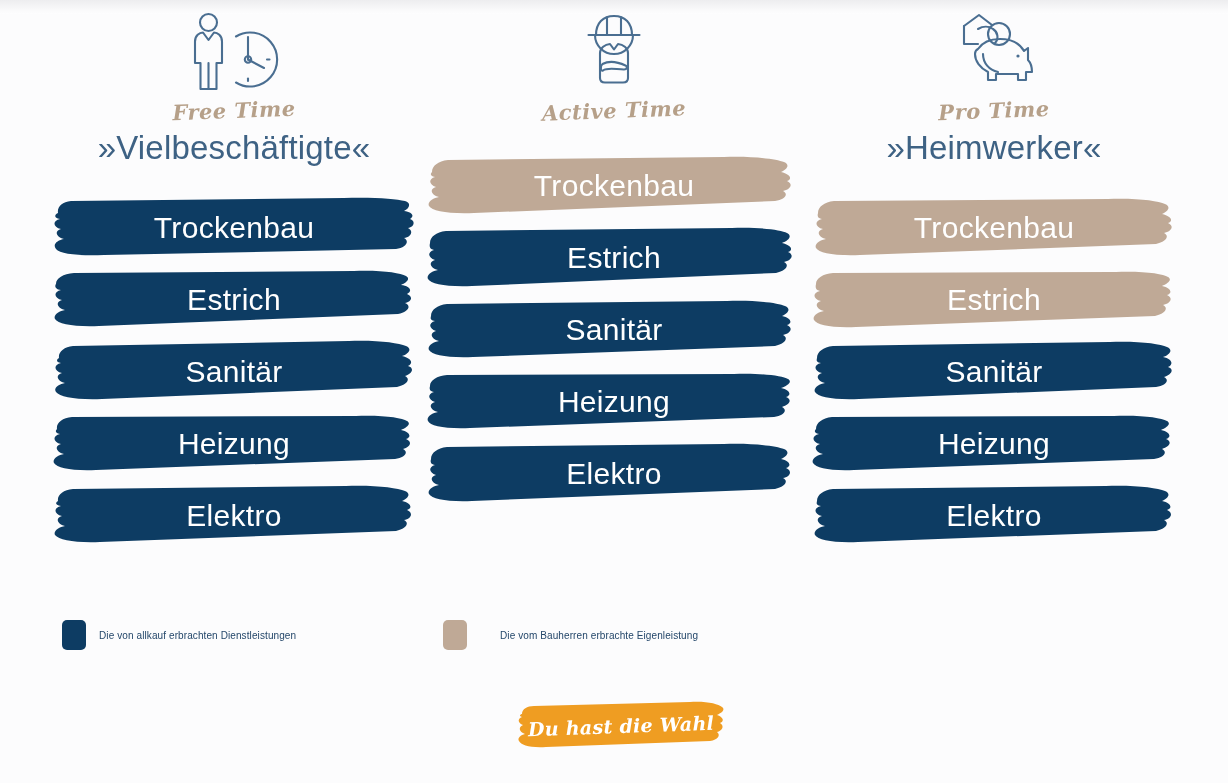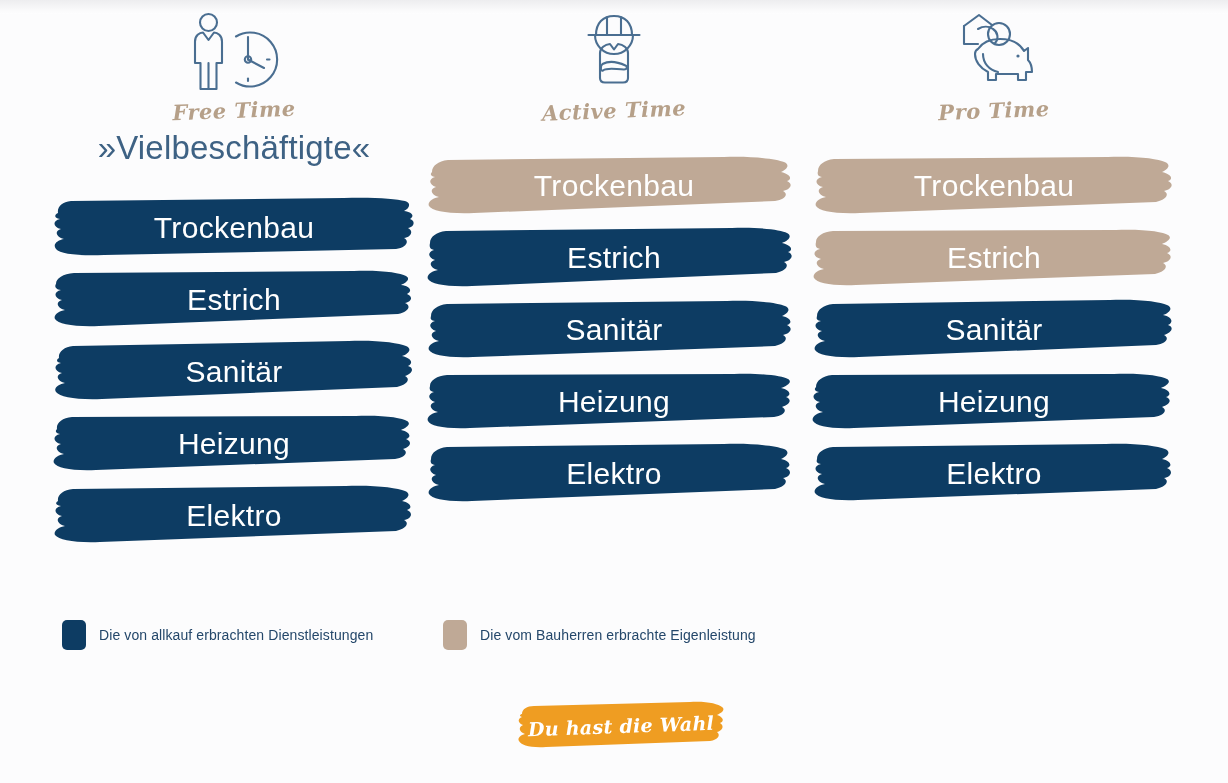--- a/index.html
+++ b/index.html
@@ -132,32 +132,32 @@
     height: 40px;
   }
   .legend-item {
     position: absolute;
     top: 0;
     display: flex;
     align-items: center;
     height: 34px;
   }
   .legend-item.li-0 { left: 0px; }
-  .legend-item.li-1 { left: 381px; }
+  .legend-item.li-1 { left: 381px; gap: 20px; }
 
   .legend-swatch {
     width: 24px;
     height: 30px;
     border-radius: 5px;
     flex: 0 0 auto;
   }
   .legend-text {
     margin-left: 13px;
     font-family: "Liberation Sans", sans-serif;
-    font-size: 14px;
+    font-size: 10px;
     color: #24476a;
     white-space: nowrap;
     letter-spacing: 0.1px;
   }
 
   
   .cta {
     position: absolute;
     left: 512px;
     top: 700px;
@@ -345,20 +345,21 @@
           <path d="M16 14 L16 32 L30 32"></path>
           <path d="M16 14 L31 3 L44 13"></path>
           <path d="M30 17 C35 14 41 14 45 17 C50 20 51 27 47 31"></path>
           <circle cx="51" cy="22" r="11"></circle>
           <path d="M30 37 C34 31 42 27 52 27 C64 27 72 32 76 39 L80 36 L80 48 C83 51 84 56 84 60 L78 60 L78 68 L70 68 L70 62 L48 62 L48 68 L40 68 L40 60 C32 56 27 49 27 42 C27 40 28 38 30 37 Z"></path>
           <path d="M35 42 C35 51 41 58 50 60"></path>
           <circle cx="70" cy="44" r="1.6" fill="#4a6e91" stroke="none"></circle>
         </svg>
       </div>
       <div class="script-label">Pro Time</div>
+      <div class="col-title">»Heimwerker«</div>
 
       <div class="bars">
 
         <div class="bar">
           <svg viewBox="0 0 380 72" preserveAspectRatio="none">
             <path d="M14,21 C14,15 20,10 30,9 L304,7 C334,6 354,9 361,12 C368,15 363,20 358,22
                  C367,24 370,29 364,31 C371,34 367,40 360,41 C366,44 362,50 352,52
                  L56,63 C30,64 15,61 12,56 C10,52 16,48 22,47 C14,45 12,39 19,37
                  C11,35 10,29 18,27 C12,26 14,22 14,21 Z" fill="#bfa996"></path>
           </svg>

